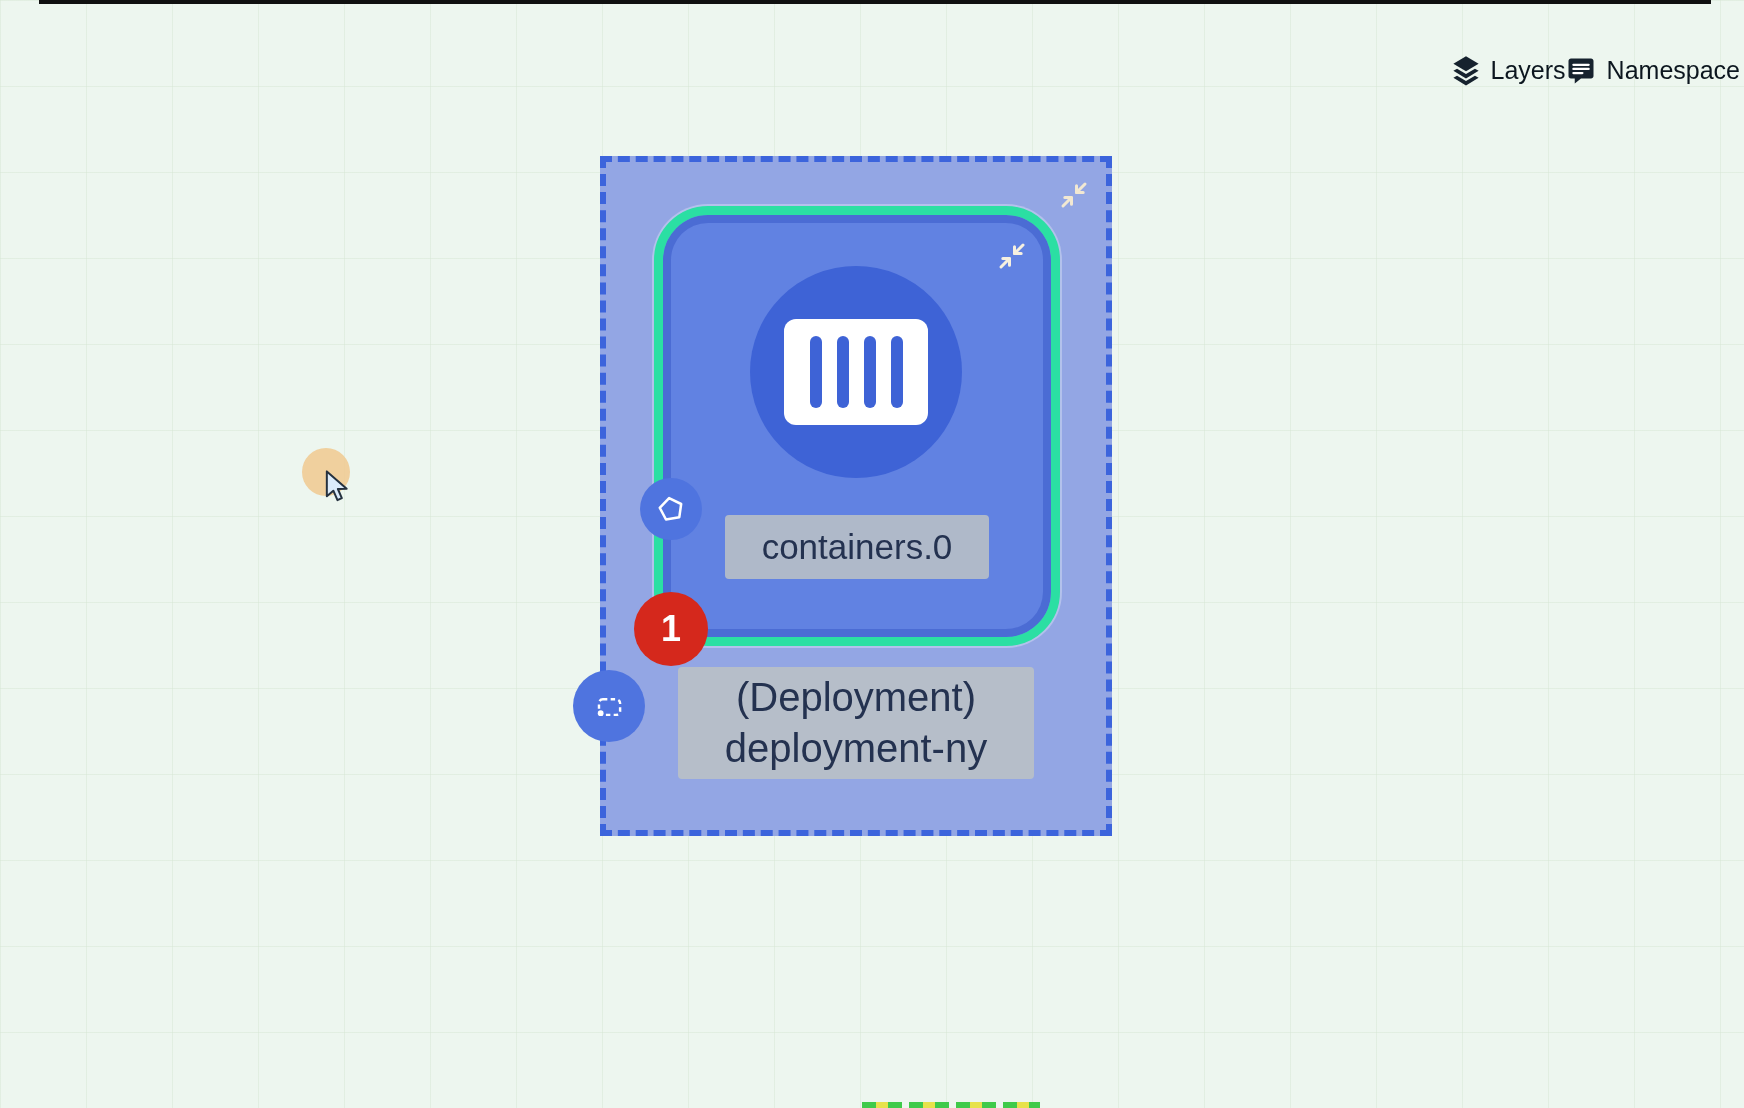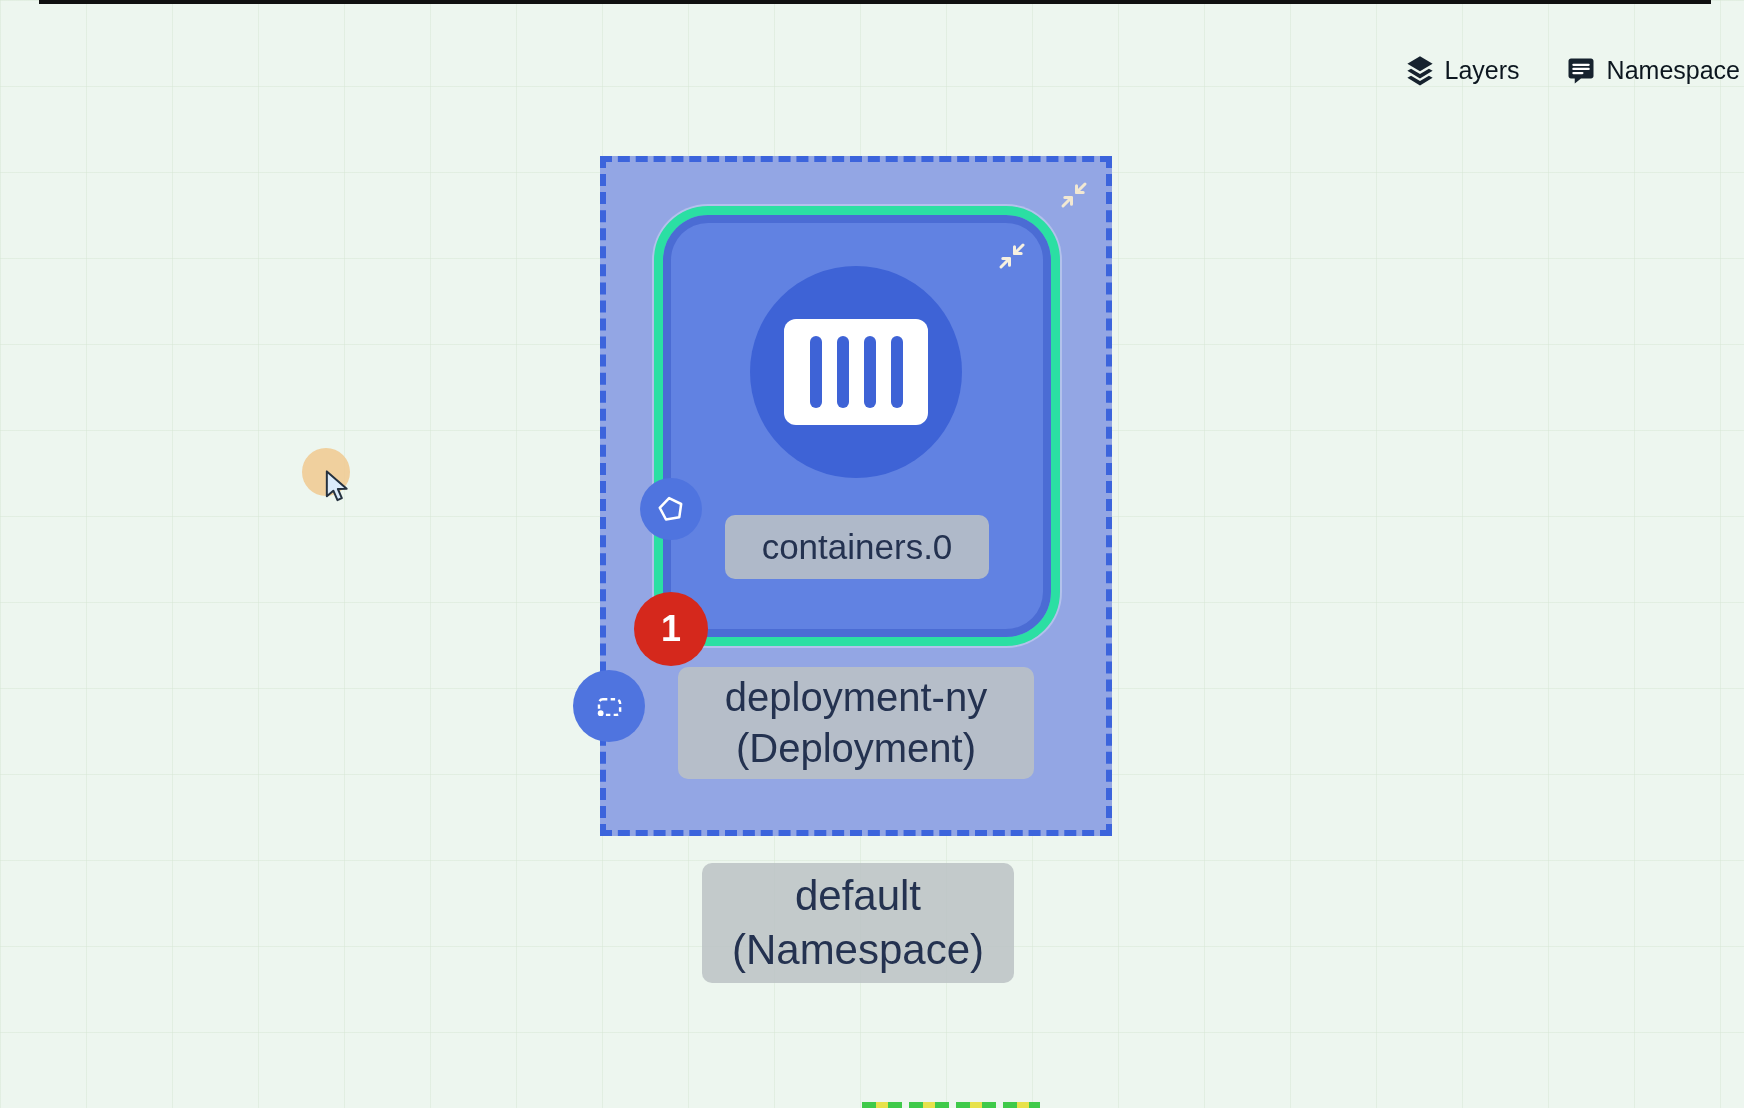--- a/index.html
+++ b/index.html
@@ -18,21 +18,21 @@
   }
 
   .top-edge {
     position: absolute; left: 39px; top: 0; width: 1672px; height: 4px;
     background: #101010;
   }
 
   
   .toolbar {
     position: absolute; top: 55px; right: 4px;
-    display: flex; align-items: center; gap: 46px;
+    display: flex; align-items: center; 
     color: var(--header-text, #0c161f);
   }
   .tool-btn {
     display: flex; align-items: center; gap: 11px;
     font-size: 25px; cursor: pointer; white-space: nowrap;
   }
   .tool-btn svg { display: block; }
 
   
   .namespace-group {
@@ -68,21 +68,21 @@
     width: 12px; height: 72px; border-radius: 6px;
     background: var(--container-circle, #3e63d6);
   }
 
   
   .caption {
     position: absolute;
     background: var(--label-bg, #bcc2c5);
     background: color-mix(in srgb, var(--label-bg, #bcc2c5) 86%, transparent);
     color: var(--label-text, #243250);
-    border-radius: 10px;
+    border-radius: 4px;
     display: flex; flex-direction: column;
     align-items: center; justify-content: center;
     text-align: center; line-height: 1.28; font-weight: 500;
   }
   .containers-caption { left: 725px; top: 515px; width: 264px; height: 64px; font-size: 35px; }
   .deployment-caption { left: 678px; top: 667px; width: 356px; height: 112px; font-size: 40px; }
   .namespace-caption  { left: 702px; top: 863px; width: 312px; height: 120px; font-size: 42px; }
 
   
   .error-badge {
@@ -161,28 +161,24 @@
     <div class="slot-bar"></div>
     <div class="slot-bar"></div>
     <div class="slot-bar"></div>
   </div>
 
   <div class="caption containers-caption">
     <span>containers.0</span>
   </div>
 
   <div class="caption deployment-caption">
+    <span>(Deployment)</span>
     <span>deployment-ny</span>
-    <span>(Deployment)</span>
-  </div>
-
-  <div class="caption namespace-caption">
-    <span>default</span>
-    <span>(Namespace)</span>
-  </div>
+  </div>
+
 
   <div class="icon-bubble pentagon-bubble">
     <svg width="38" height="38" viewBox="0 0 36 36">
       <polygon points="18,7.5 28.3,15 24.4,27 11.6,27 7.7,15" fill="none" stroke="#ffffff" stroke-width="2.4" stroke-linejoin="round" transform="rotate(-10 18 18)"></polygon>
     </svg>
   </div>
 
   <div class="icon-bubble deploy-bubble">
     <svg width="40" height="40" viewBox="0 0 36 36">
       <rect x="9" y="12" width="19" height="14" rx="3.5" fill="none" stroke="#ffffff" stroke-width="2.2" stroke-dasharray="4 3"></rect>

